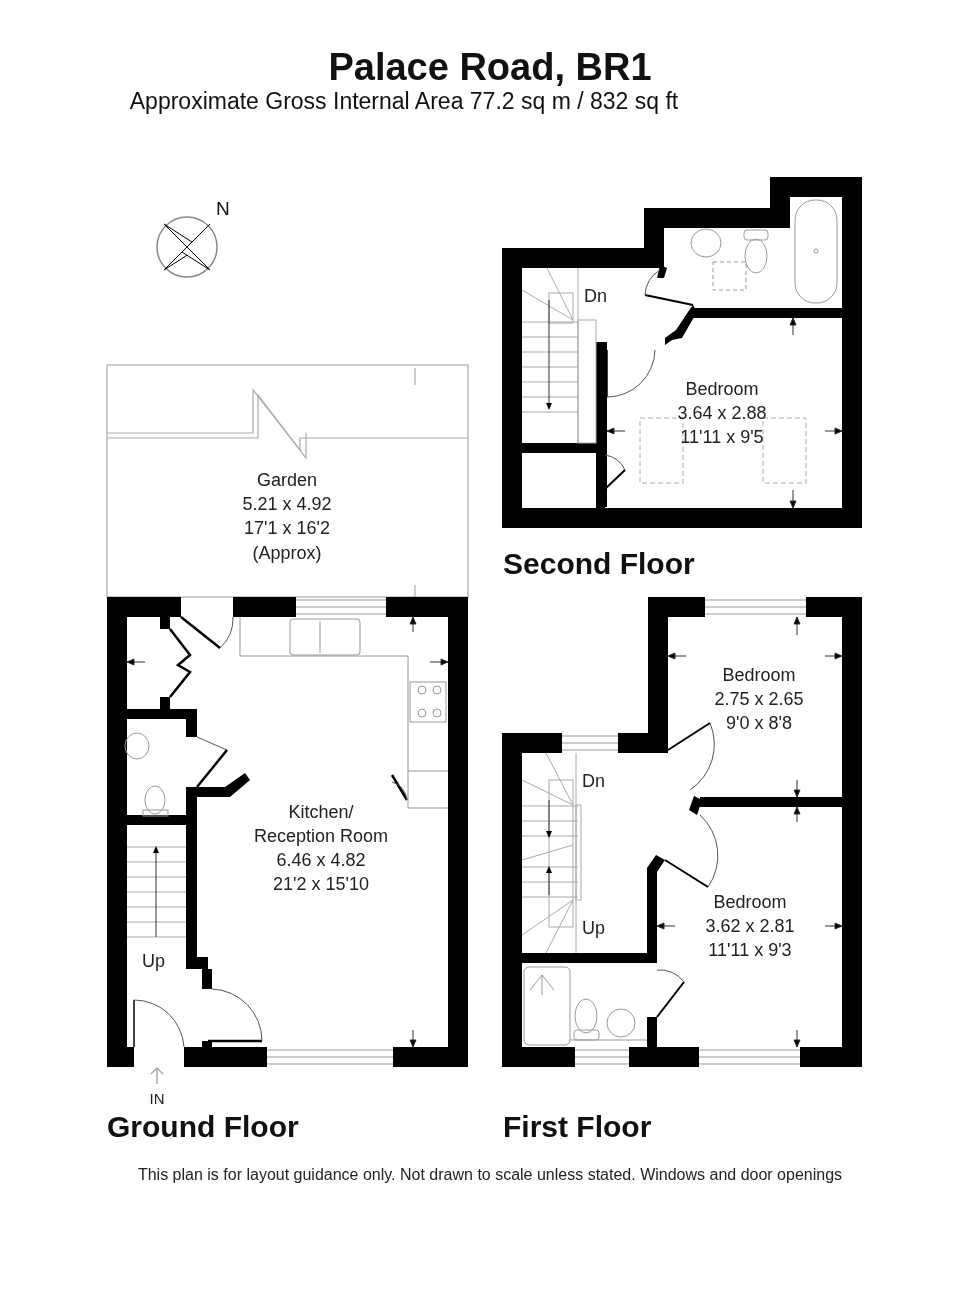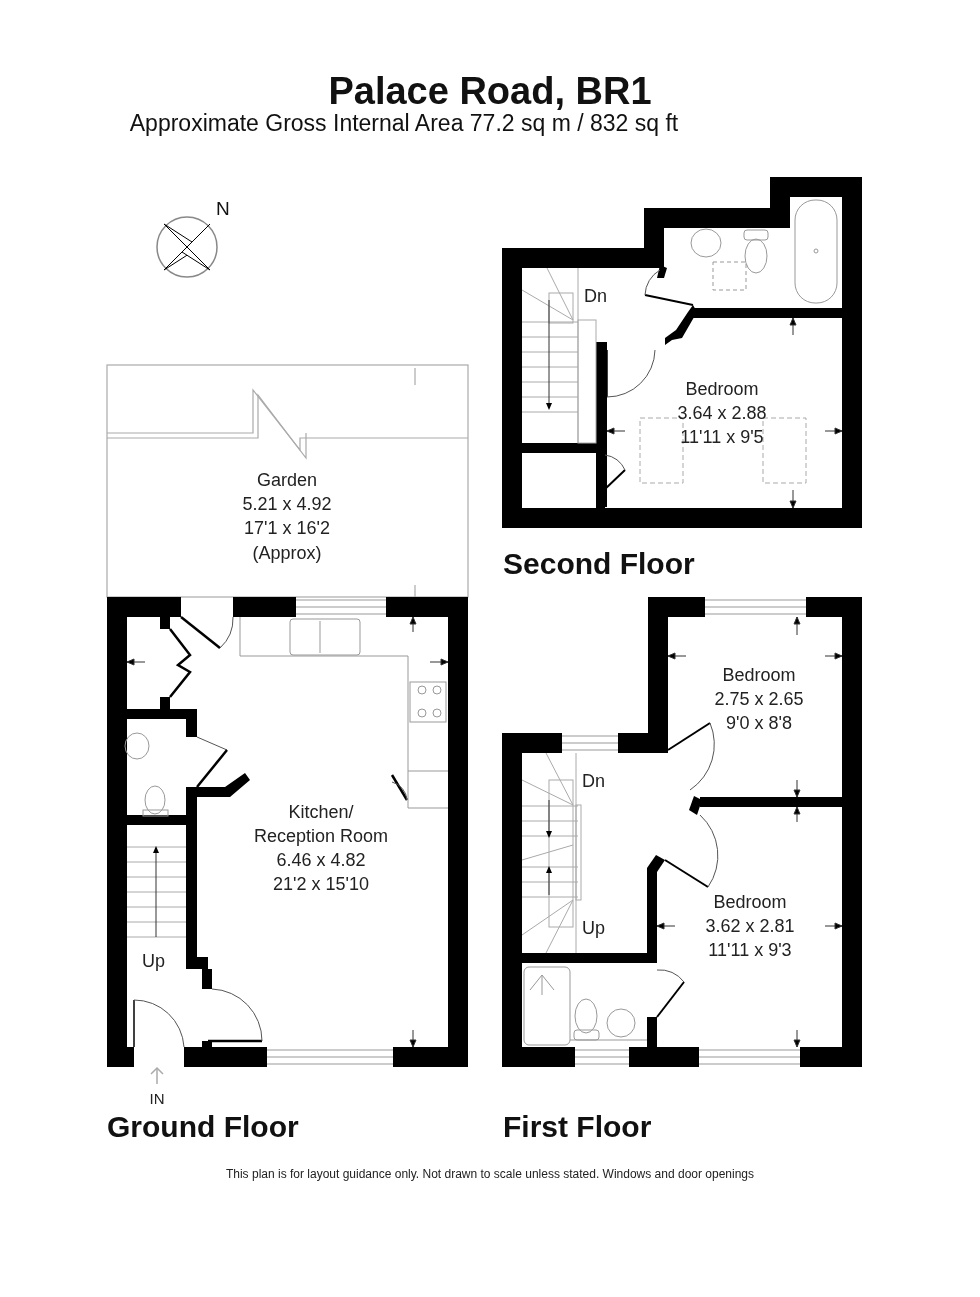--- a/index.html
+++ b/index.html
@@ -1,19 +1,19 @@
 <!DOCTYPE html>
 <html><head>
 <meta charset="utf-8">
 <style>
   html, body { margin:0; padding:0; background:#ffffff; }
   body { width:980px; height:1297px; position:relative; overflow:hidden; font-family:"Liberation Sans", sans-serif; color:#111; }
-  .title { position:absolute; left:0; width:980px; top:46px; text-align:center; font-size:38px; font-weight:bold; letter-spacing:0px;margin-top:24px; }
-  .subtitle { position:absolute; left:0; width:808px; top:110px; text-align:center; font-size:23px; }
-  .disclaimer { position:absolute; left:40px; width:900px; top:1163px; text-align:center; font-size:12px; line-height:23px; color:#222; font-family:"Liberation Sans Narrow","Liberation Sans", sans-serif; }
+  .title { position:absolute; left:0; width:980px; top:46px; text-align:center; font-size:38px; font-weight:bold; letter-spacing:0px; }
+  .subtitle { position:absolute; left:0; width:808px; top:88px; text-align:center; font-size:23px; }
+  .disclaimer { position:absolute; left:40px; width:900px; top:1163px; text-align:center; font-size:16px; line-height:23px; color:#222; font-family:"Liberation Sans Narrow","Liberation Sans", sans-serif; }
   .disclaimer div { white-space:nowrap; }
   svg.plan { position:absolute; left:0; top:0; }
   .room-label { font-family:"Liberation Sans", sans-serif; font-size:18px; fill:#222; text-anchor:middle; }
   .stair-label { font-family:"Liberation Sans", sans-serif; font-size:18px; fill:#222; }
   .compass { position:absolute; left:152px; top:212px; width:70px; height:70px; }
   .compass-n { position:absolute; left:216px; top:198px; font-size:19px; }
 </style>
 </head>
 <body>
 

